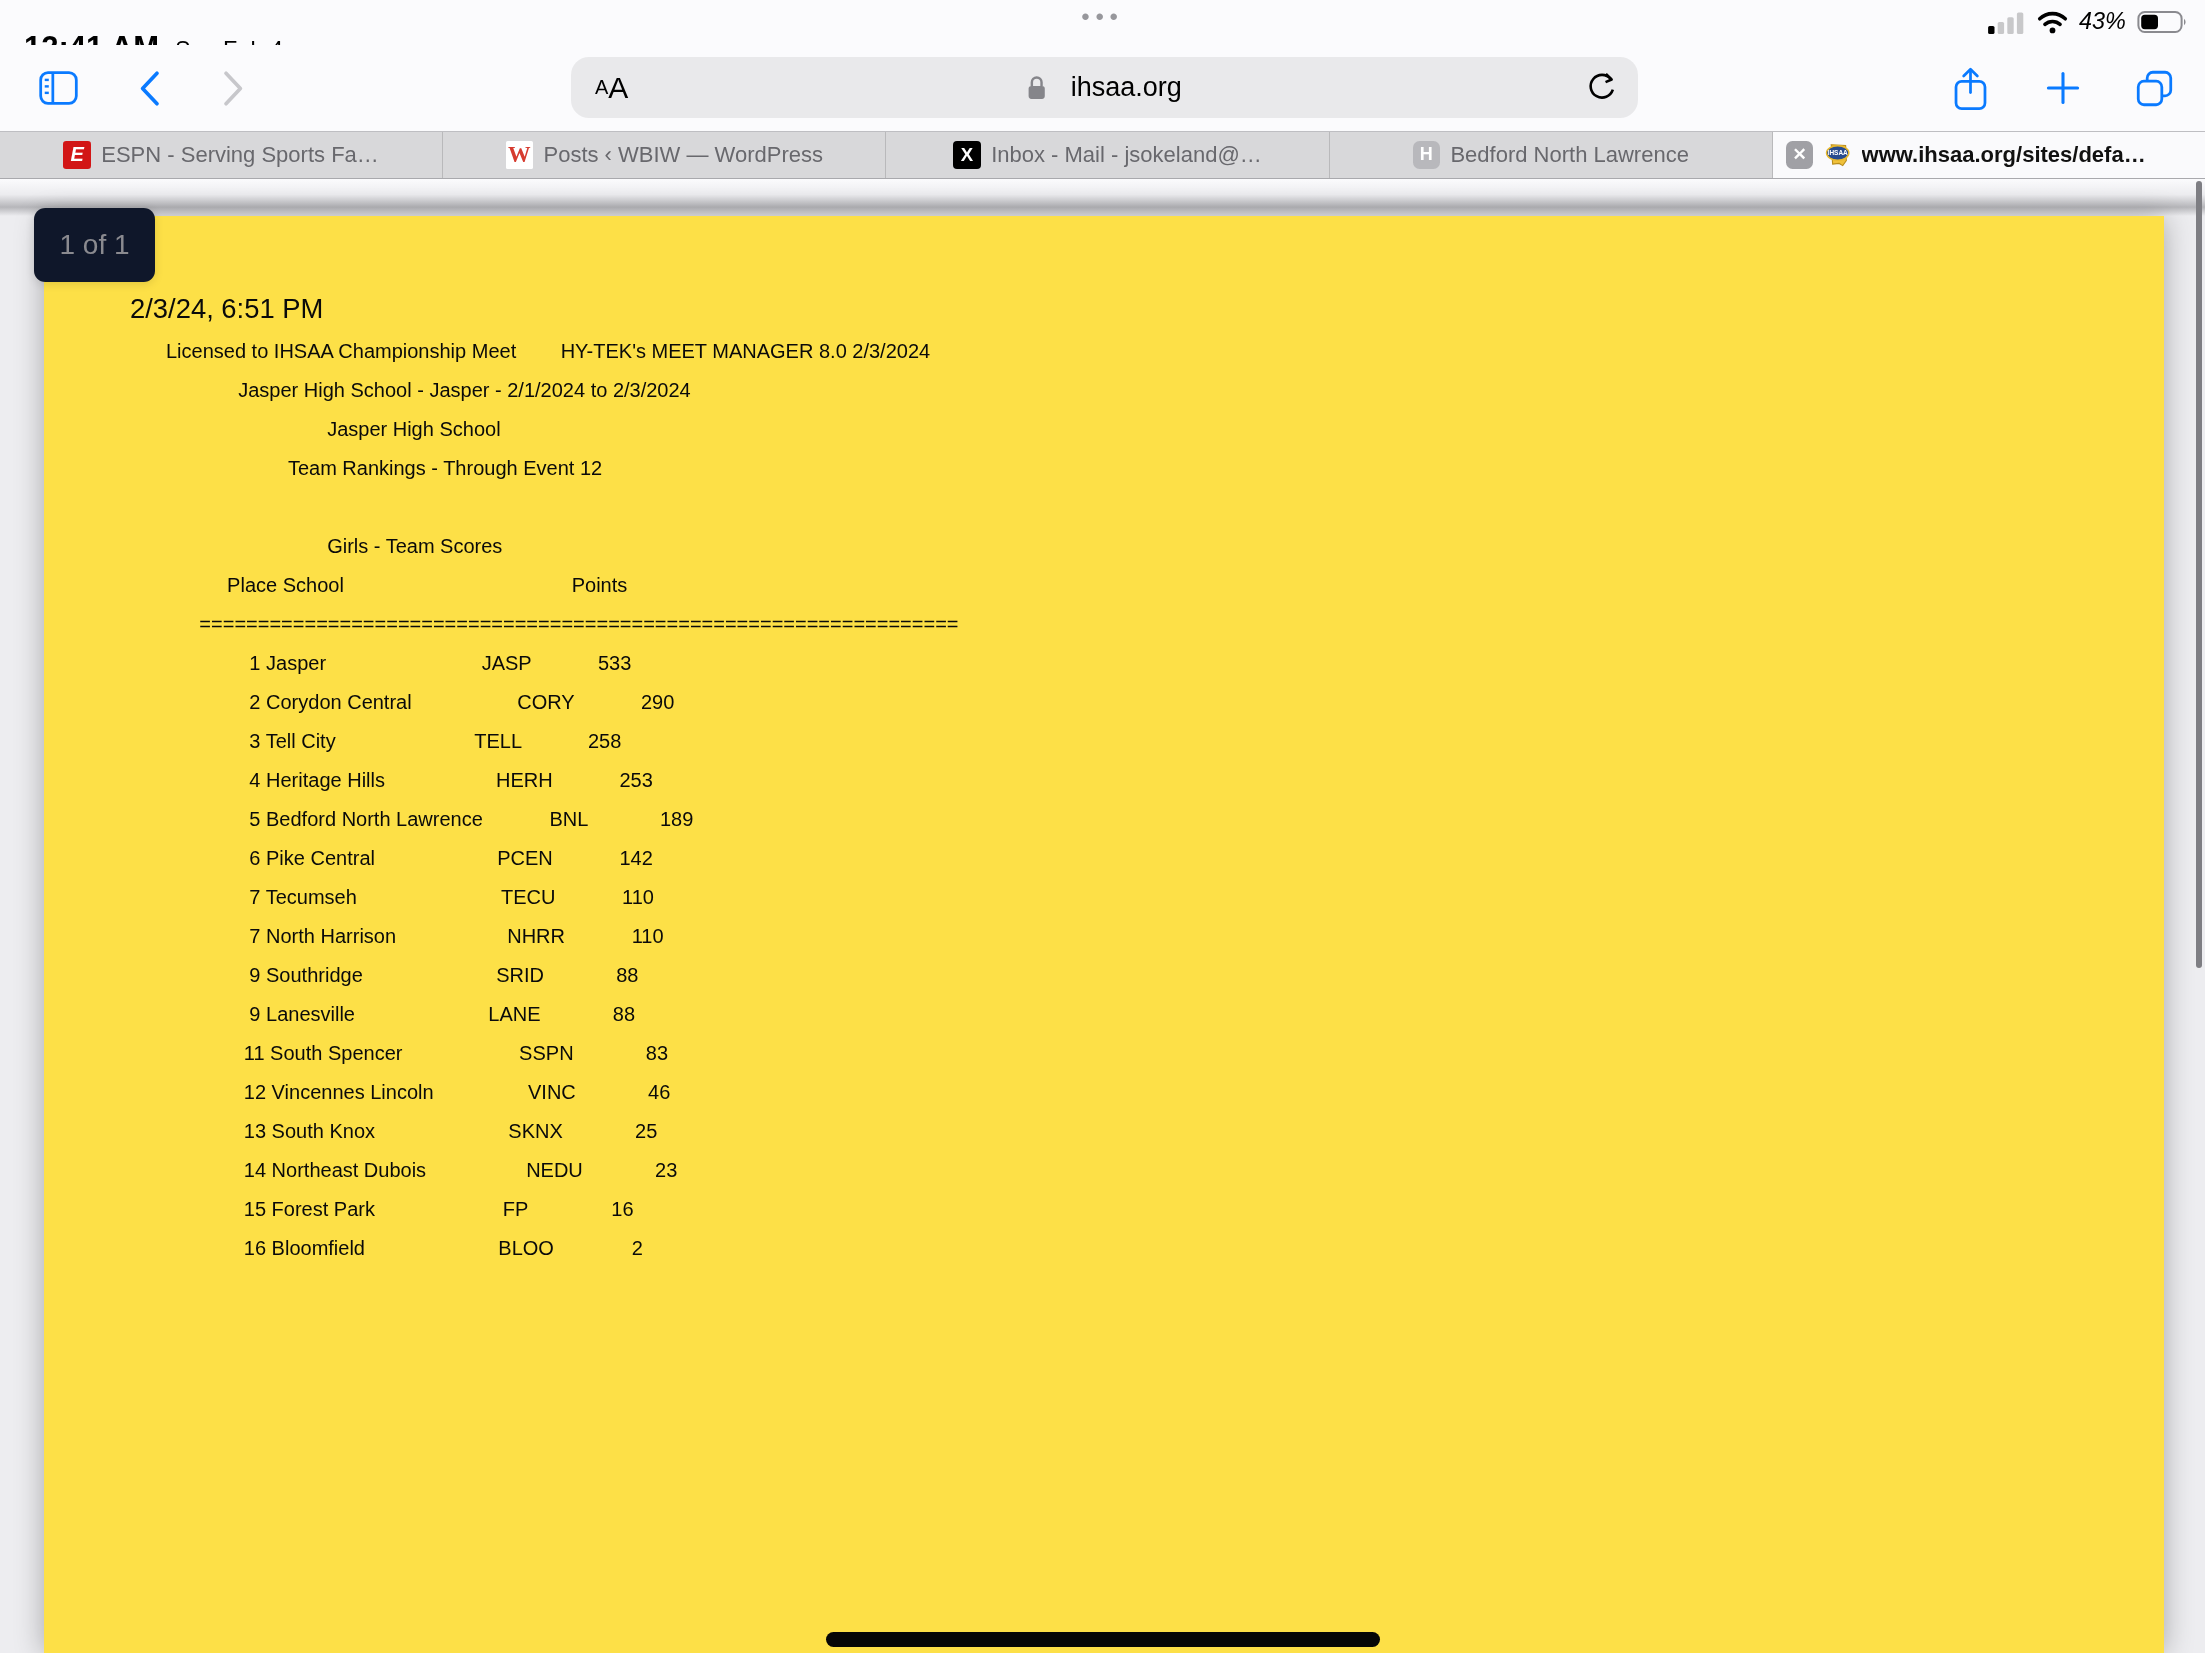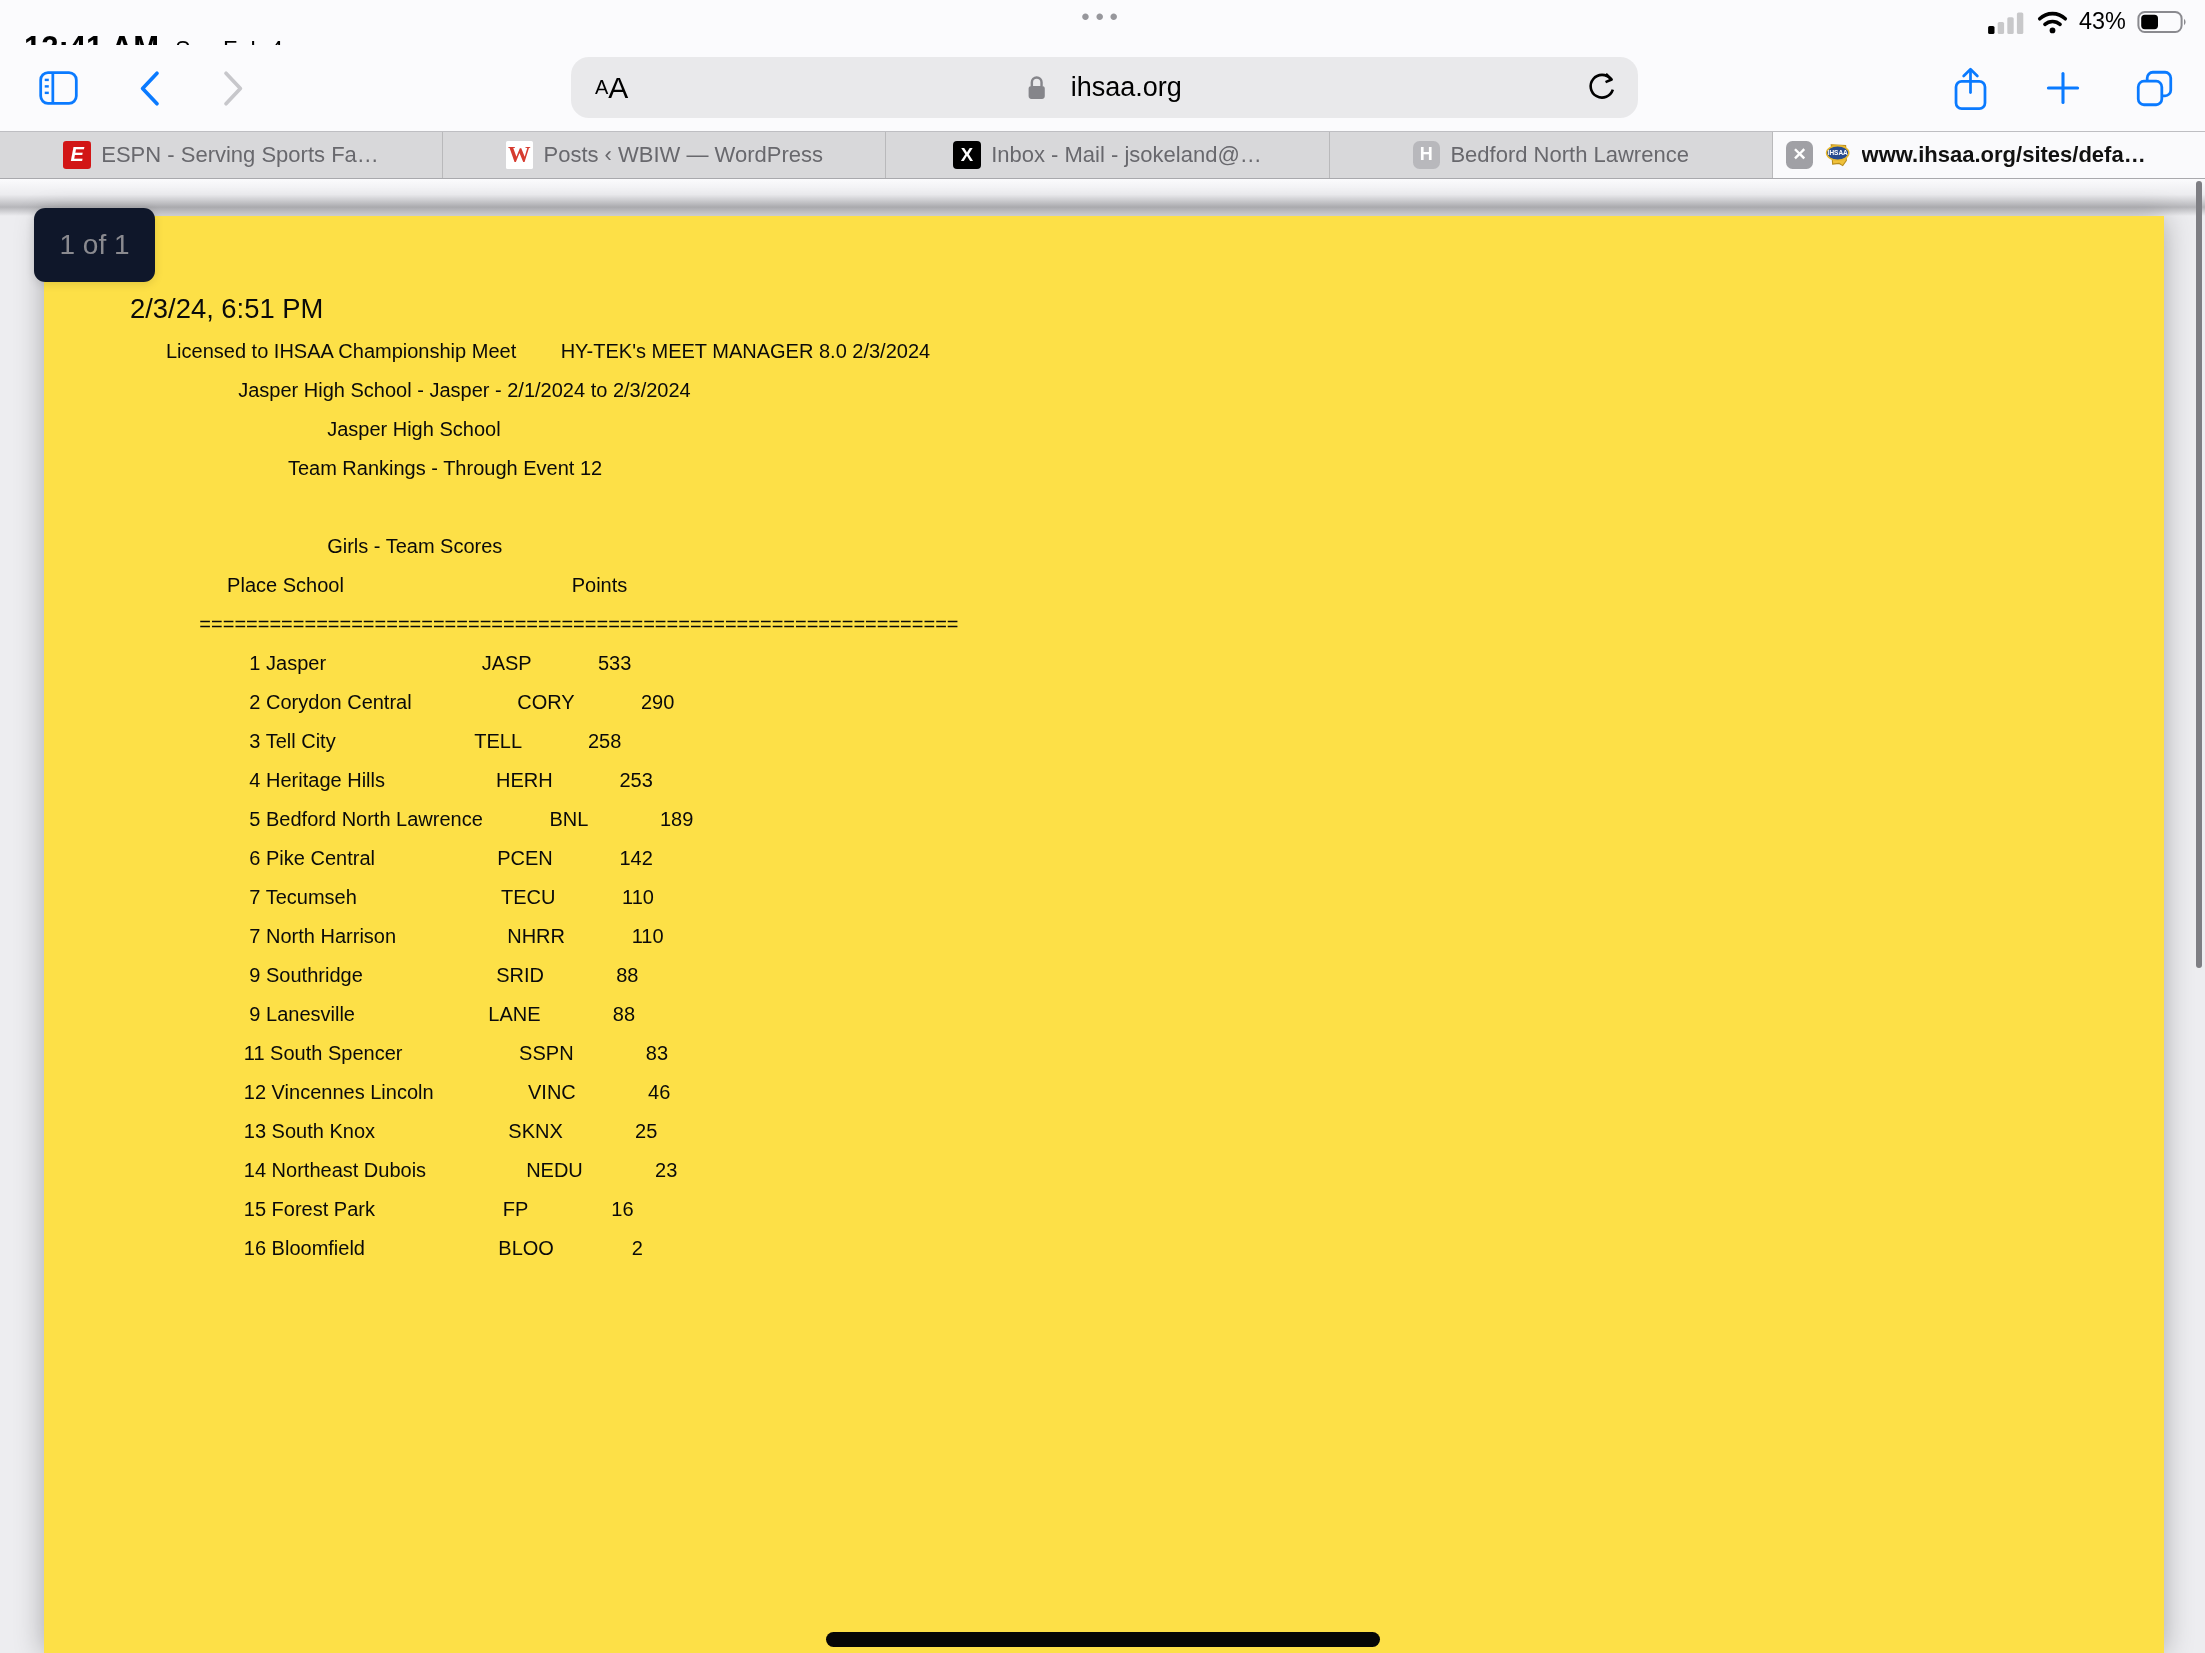--- a/index.html
+++ b/index.html
@@ -5,21 +5,21 @@
   html,body{margin:0;padding:0;}
   #screen{position:relative;width:2205px;height:1653px;overflow:hidden;background:#ededf0;
     font-family:"Liberation Sans",sans-serif;-webkit-font-smoothing:antialiased;}
 
   
   #statusbar{position:absolute;top:0;left:0;right:0;height:45px;background:#fbfbfd;}
   .sb-left{position:absolute;left:24px;top:9px;display:flex;align-items:baseline;gap:16px;color:#000;}
   .sb-time{font-size:31px;font-weight:700;margin-top:21px;}
   .sb-date{font-size:23.4px;font-weight:400;}
   .sb-dots{position:absolute;left:0;right:0;top:3.2px;text-align:center;color:#97979c;font-size:24px;letter-spacing:5.7px;}
-  .sb-right{position:absolute;right:18px;top:8px;display:flex;align-items:center;gap:11.3px;}
+  .sb-right{position:absolute;right:18px;top:8px;display:flex;align-items:center;gap:11.3px;font-style:italic;}
   .sb-pct{font-size:23.4px;color:#000;}
 
   
   #toolbar{position:absolute;top:45px;left:0;right:0;height:86px;background:#fbfbfd;}
   .tb-btn{position:absolute;top:0;height:86px;display:flex;align-items:center;justify-content:center;}
   #btn-sidebar{left:36px;width:45px;}
   #btn-back{left:126px;width:45px;}
   #btn-fwd{left:211px;width:45px;}
   #addressbar{position:absolute;left:571px;top:12px;width:1067px;height:61px;background:#e9e9eb;border-radius:18px;}
   .ab-reader{position:absolute;left:24px;top:0;height:61px;display:flex;align-items:center;color:#000;}

